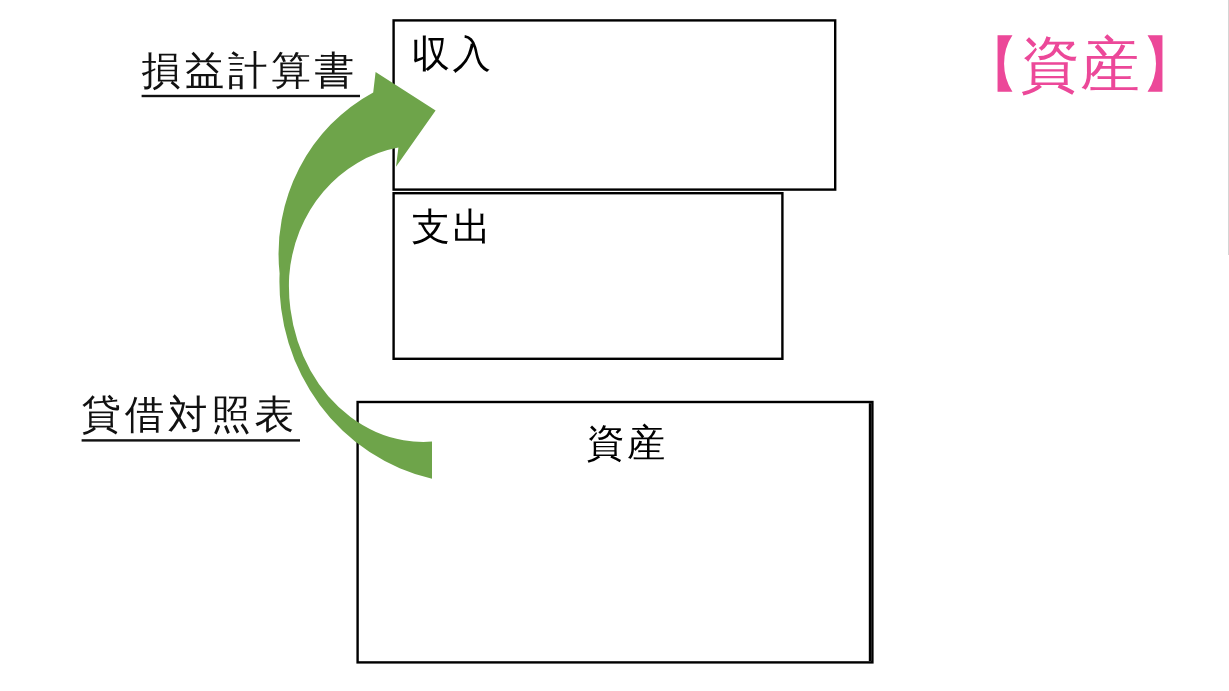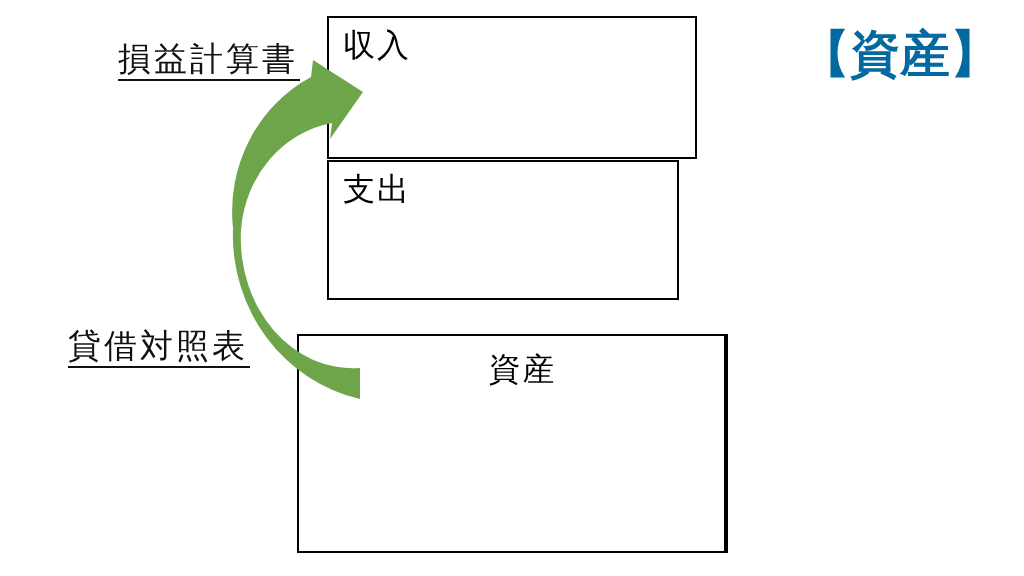--- a/index.html
+++ b/index.html
@@ -20,34 +20,34 @@
     border-bottom:2px solid #111;
     padding:0 2px 2px 0;
     white-space:nowrap;
   }
   .label-pl{left:118px;top:17px;margin-top:24px;}
   .label-bs{left:68px;top:328px;}
   .page-title{
     position:absolute;
     left:800px;top:26px;
     font-size:50px;
-    font-weight:bold;
+    font-weight:normal;
     letter-spacing:0px;
     line-height:1.15;
-    color:#0369a1;
+    color:#ec4899;
     white-space:nowrap;
   }
   .box{
     position:absolute;
     box-sizing:border-box;
     border:2px solid #000;
     background:#fff;
   }
   .box-revenue{left:327px;top:16px;width:370px;height:143px;}
-  .box-expense{left:327px;top:160px;width:352px;height:140px;}
+  .box-expense{left:327px;top:160px;width:326px;height:140px;}
   .box-text{
     display:block;
     padding:8px 0 0 14px;
     font-size:32px;
     letter-spacing:2px;
     line-height:1.2;
   }
   .bs-box{
     position:absolute;
     left:297px;top:334px;width:431px;height:219px;

